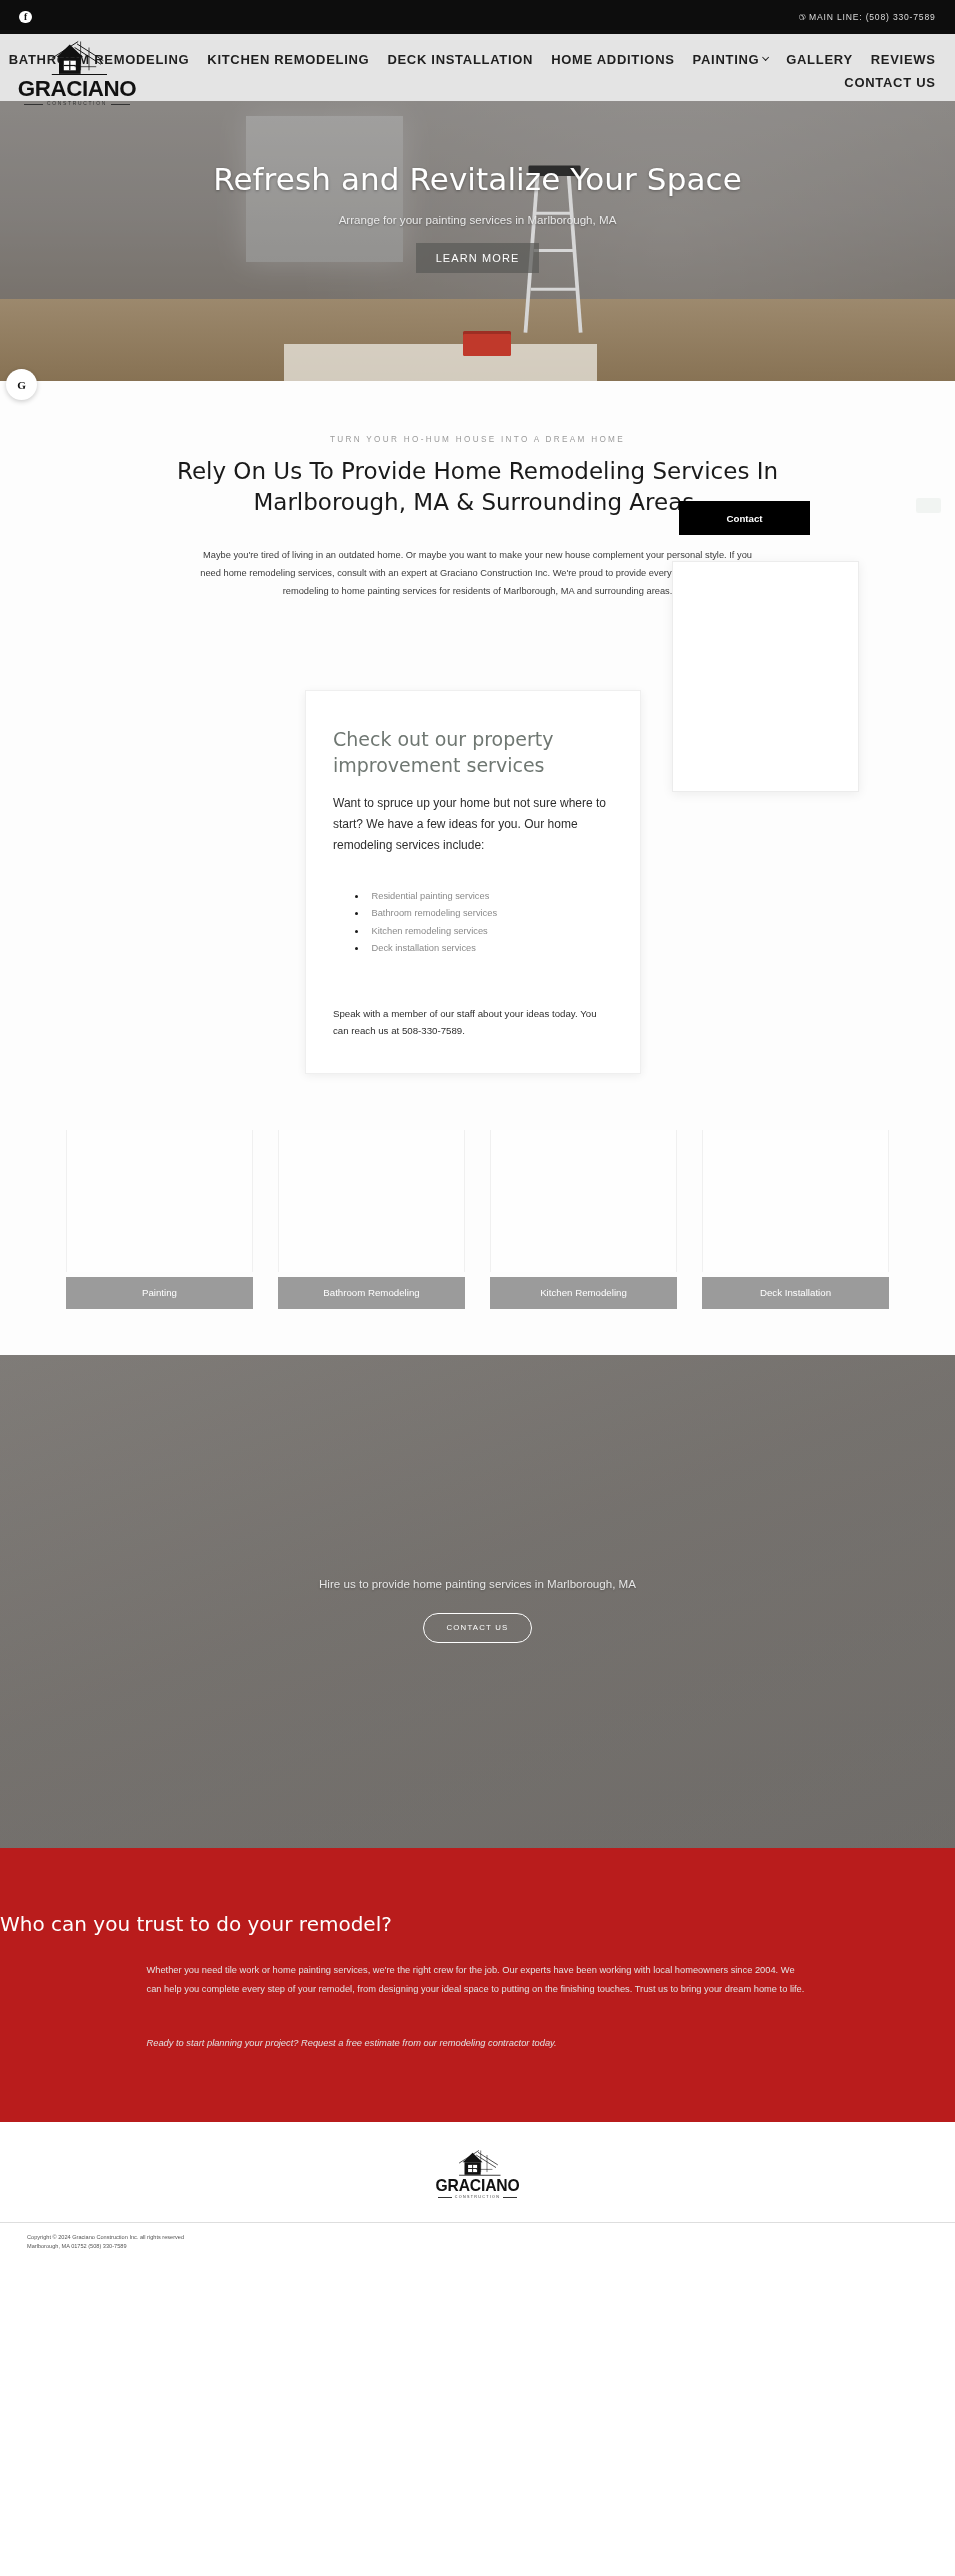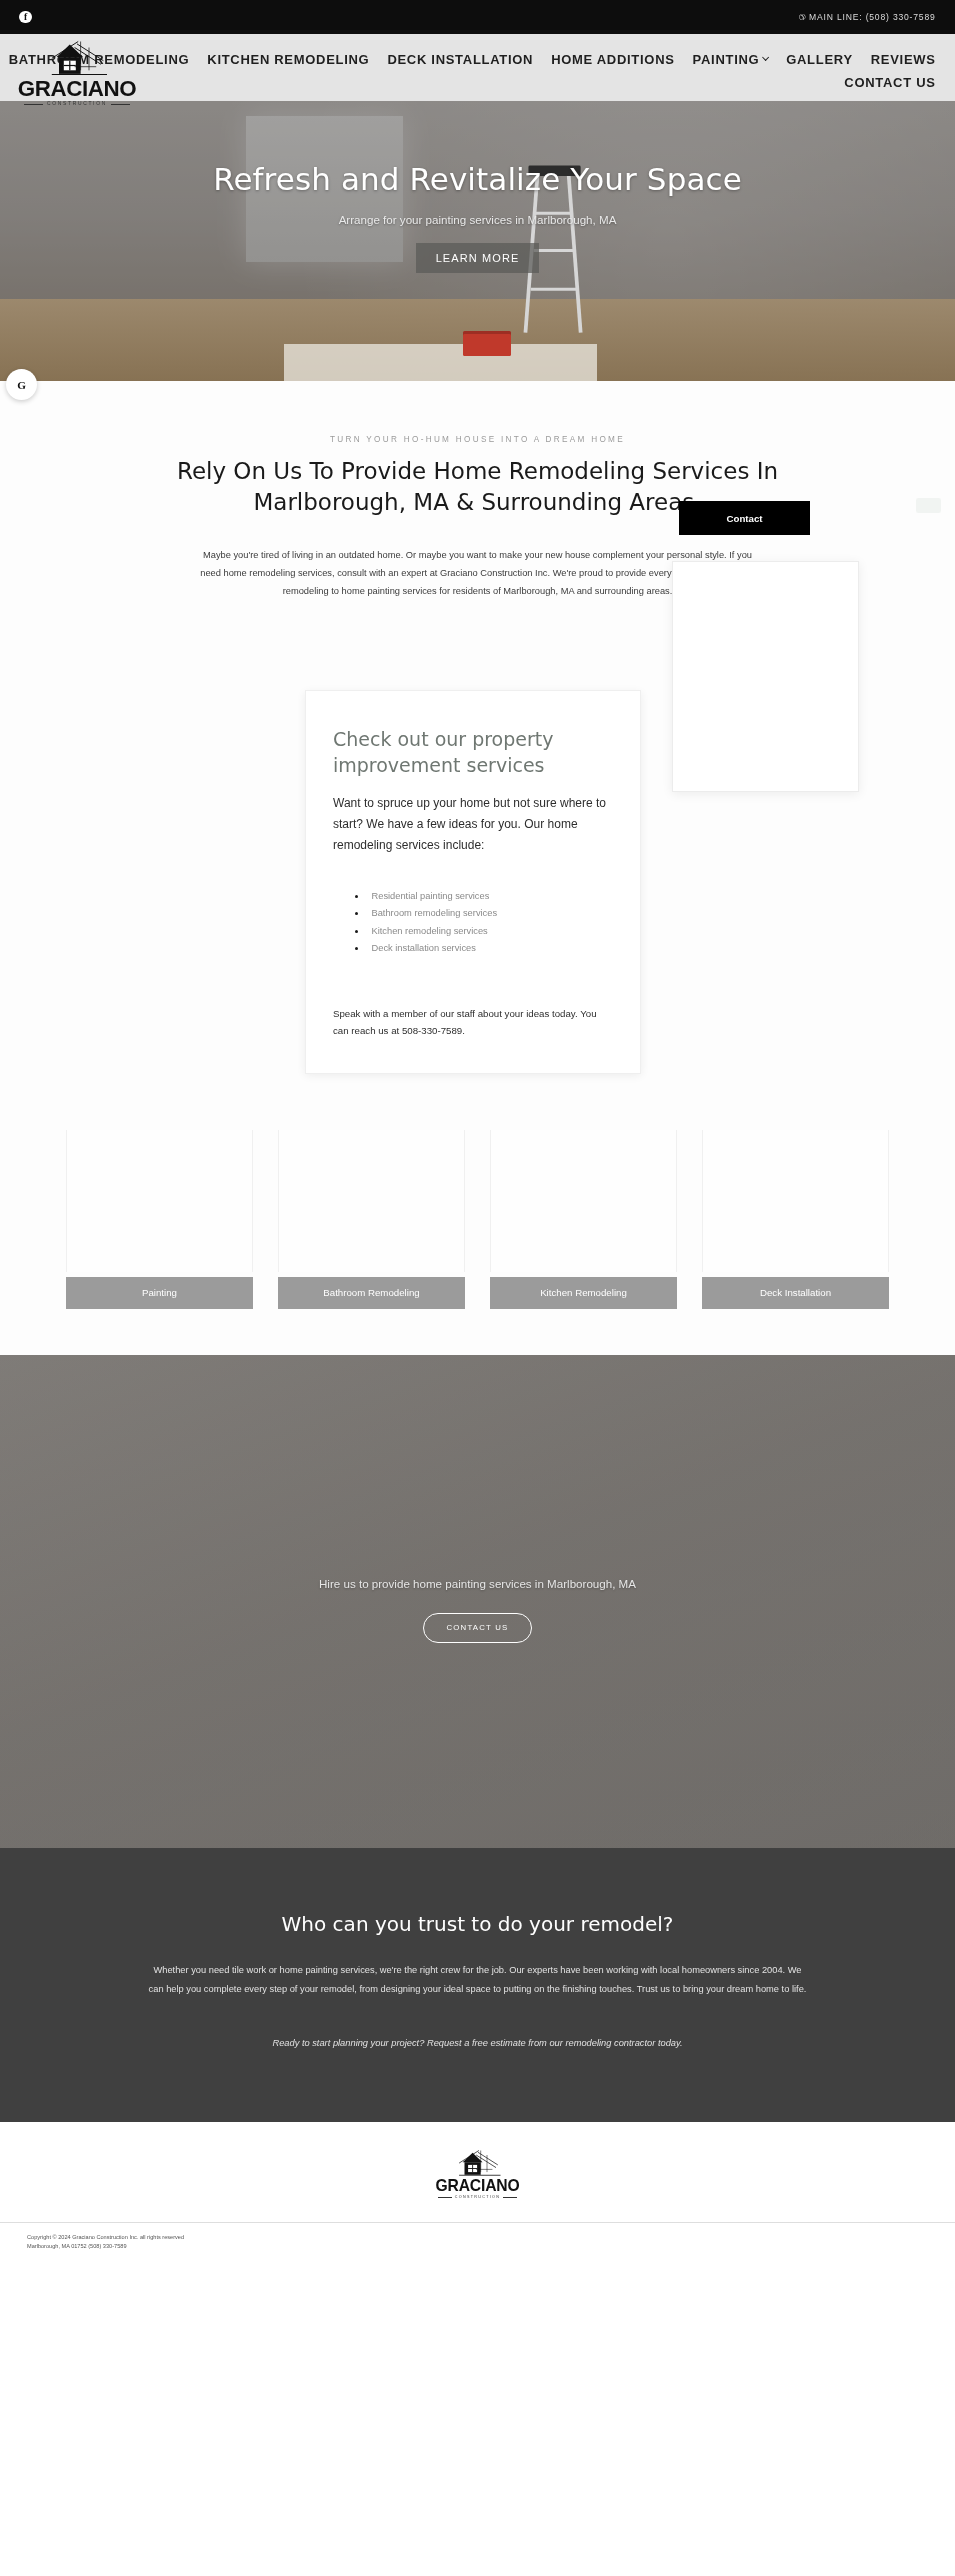--- a/index.html
+++ b/index.html
@@ -356,23 +356,22 @@
     border-radius:18px;
     font-size:7.8px;
     letter-spacing:1.2px;
     padding:9.7px 22.4px;
     cursor:pointer;
     font-family:"Liberation Sans", sans-serif;
   }
 
   
   .trust {
-    background:#404040;
+    background:#b91c1c;
     padding:64px 0 69px;
-    text-align:center;
   }
   .trust-h2 {
     font-size:20px;
     font-weight:400;
     color:#ffffff;
     font-family:"DejaVu Sans", sans-serif;
   }
   .trust-p {
     margin:25px auto 0;
     max-width:716px;

